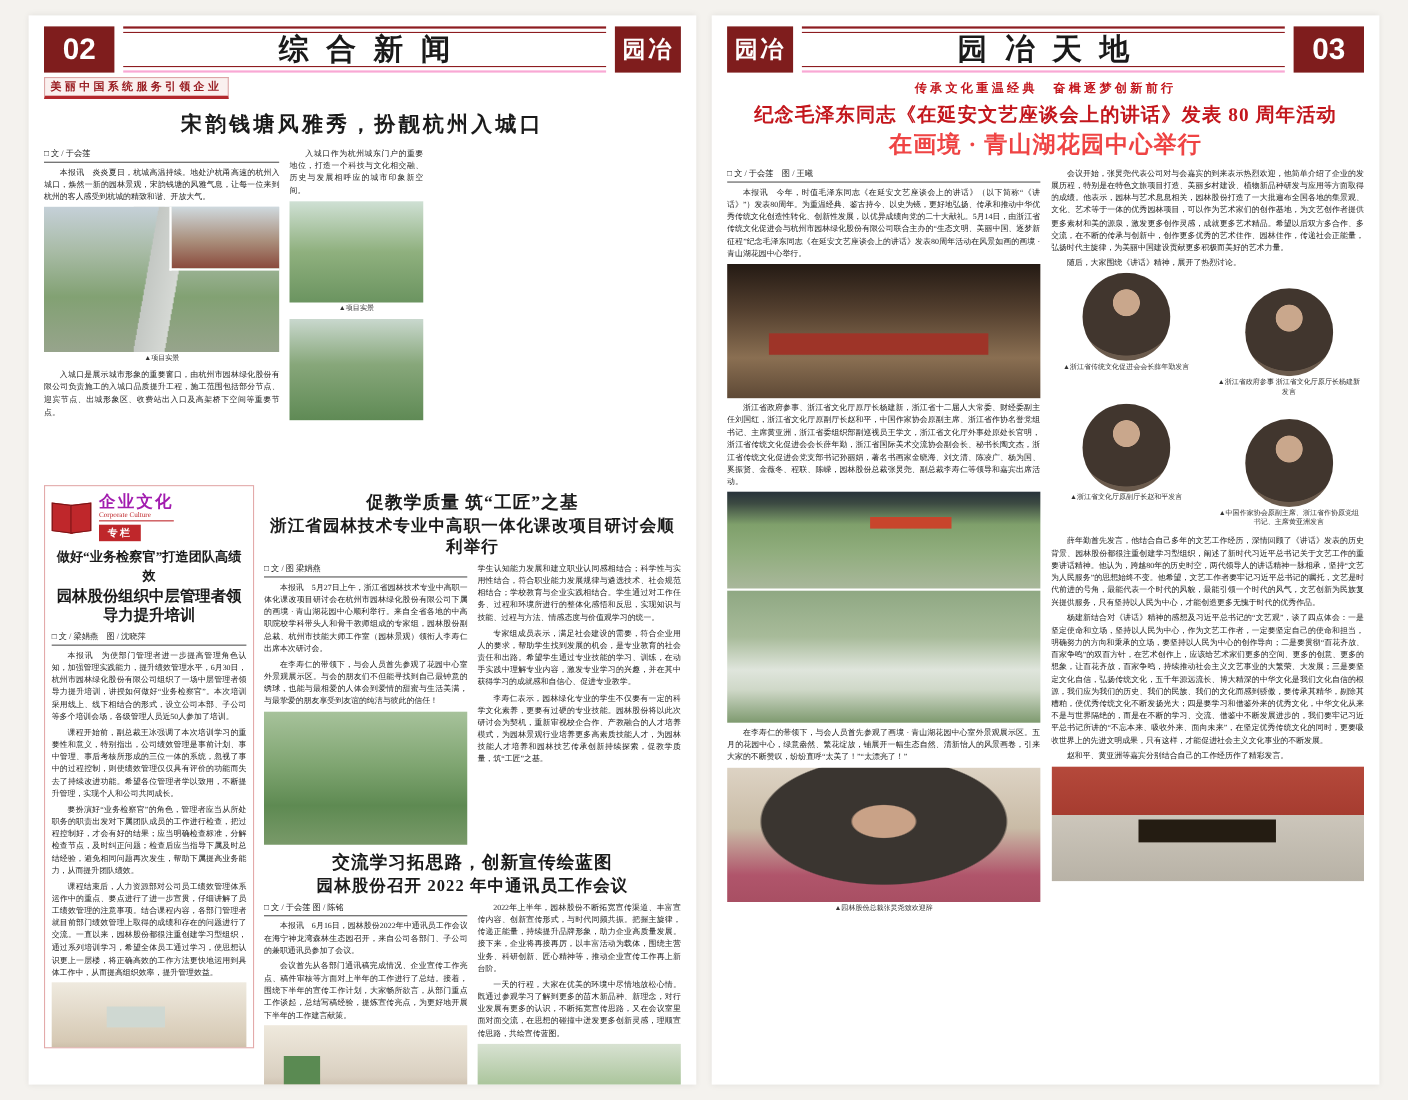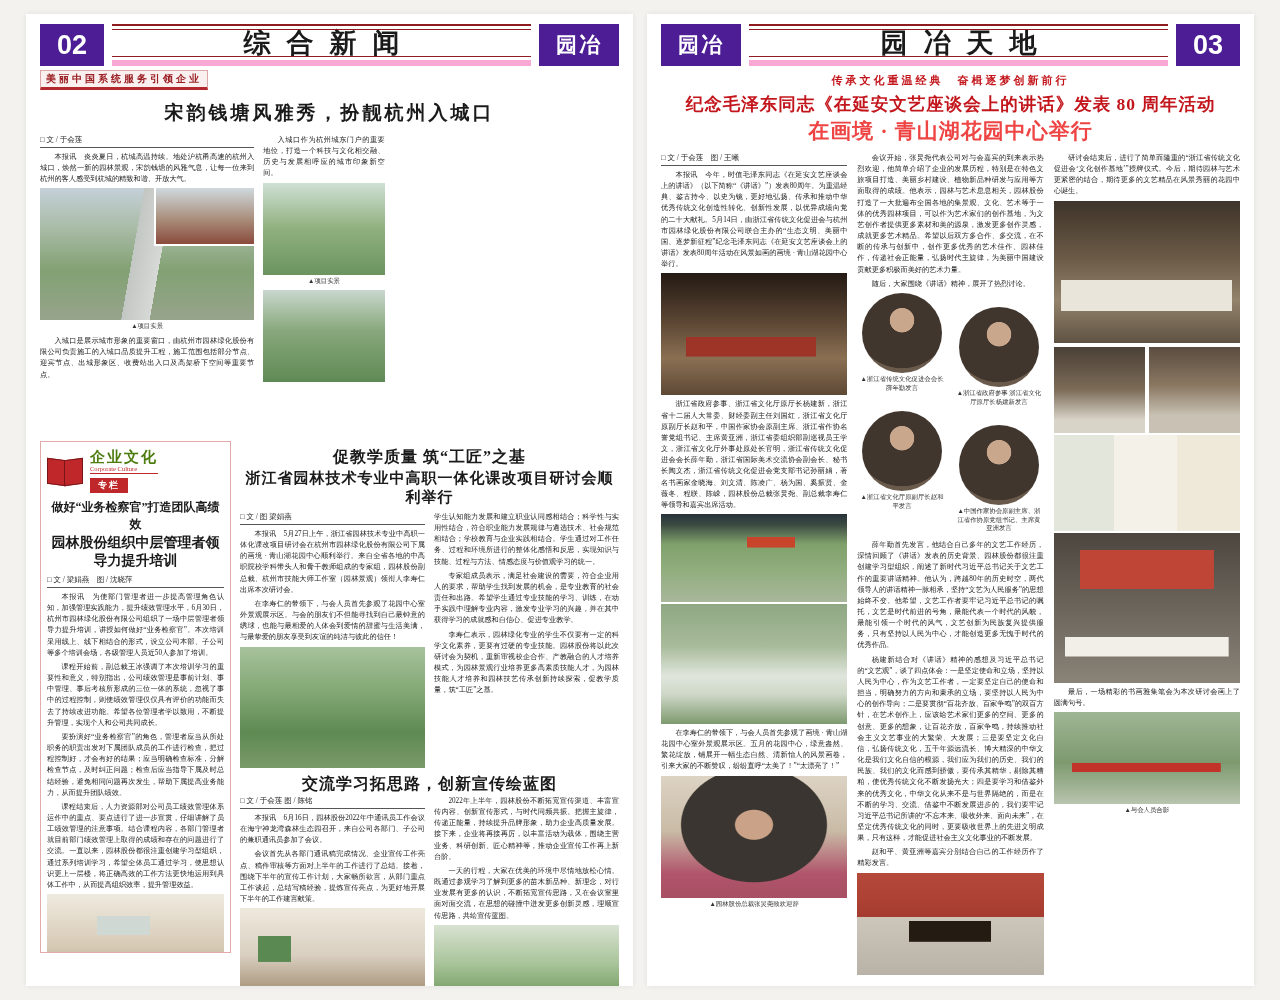--- a/index.html
+++ b/index.html
@@ -2,25 +2,25 @@
 <html><head>
 <meta charset="utf-8">
 <style>
   html,body{margin:0;padding:0;background:#e8e6e1;}
   .spread{width:1280px;height:1000px;box-sizing:border-box;display:flex;gap:14px;
     padding:14px 26px;background:#f4f2ee;font-family:"Liberation Serif",serif;color:#1a1a1a;}
   .page{background:#ffffff;flex:1;box-sizing:border-box;padding:10px 14px;overflow:hidden;
     box-shadow:0 0 6px rgba(0,0,0,.08);}
   
   .hdr{display:flex;gap:8px;align-items:stretch;height:42px;}
-  .redbox{background:#4c1d95;color:#fff;display:flex;align-items:center;justify-content:center;font-weight:700;}
+  .redbox{background:#7f1d1d;color:#fff;display:flex;align-items:center;justify-content:center;font-weight:700;}
   .pnum{width:64px;font-size:27px;font-family:"Liberation Sans",sans-serif;}
-  .mlogo{width:80px;font-size:21px;letter-spacing:2px;}
+  .mlogo{width:60px;font-size:21px;letter-spacing:2px;}
   .hmid{flex:1;position:relative;display:flex;align-items:center;justify-content:center;
-    border-top:2px solid #8d1c20;border-bottom:6px solid #f9a8d4;}
+    border-top:2px solid #8d1c20;border-bottom:2px solid #f9a8d4;}
   .hmid::before,.hmid::after{content:"";position:absolute;left:0;right:0;height:1px;background:#8d1c20;}
   .hmid::before{top:3px}.hmid::after{bottom:3px}
   .secttl{font-size:27px;font-weight:700;letter-spacing:16px;text-indent:16px;}
   .tagline{display:inline-block;margin:4px 0 2px;color:#9a1f24;font-weight:700;font-size:10px;
     letter-spacing:3px;padding:1px 5px;border:1px solid #dca6a6;border-bottom:3px solid #b3282d;background:#faf0ef;}
   
   .byline{font-size:7.5px;color:#222;border-bottom:1px solid #555;padding-bottom:2px;margin-bottom:4px;}
   .bp{font-size:7.2px;line-height:1.55;text-align:justify;text-indent:2em;margin:0 0 3px;}
   .cap{font-size:6.4px;color:#333;text-align:center;margin:2px 2px 5px;line-height:1.35;}
   .col{overflow:hidden;min-width:0;}
@@ -67,21 +67,21 @@
   .subtl{font-size:16px;font-weight:700;text-align:center;margin:6px 0 1px;letter-spacing:1px;}
   .subtl2{font-size:15px;font-weight:700;text-align:center;margin:1px 0 5px;letter-spacing:1px;}
   .twocol{display:flex;gap:9px;overflow:hidden;}
   .lower{display:flex;gap:9px;margin-top:6px;}
   .culture{flex:0 0 33%;border:1px solid #e3aaaa;padding:6px;box-sizing:border-box;height:512px;overflow:hidden;}
   .lmain{flex:1;min-width:0;}
   .cult-head{display:flex;align-items:center;gap:7px;margin:2px 0 6px;}
   .book{width:36px;height:26px;position:relative;flex:0 0 auto;}
   .book i{position:absolute;top:0;width:17px;height:24px;background:#bf272b;border:1px solid #7a1517;}
   .book i.l{left:0;transform:skewY(7deg);} .book i.r{right:0;transform:skewY(-7deg);}
-  .cult-cn{color:#4d7c0f;font-size:15px;font-weight:700;letter-spacing:2px;line-height:1;}
+  .cult-cn{color:#a21caf;font-size:15px;font-weight:700;letter-spacing:2px;line-height:1;}
   .cult-en{color:#bf272b;font-size:6.5px;border-bottom:1px solid #bf272b;padding-bottom:1px;}
   .cult-tag{display:inline-block;background:#bf272b;color:#fff;font-size:9px;font-weight:700;
     padding:1px 8px;margin-top:2px;letter-spacing:2px;}
   .cult-t1{font-size:12px;font-weight:700;text-align:center;margin:4px 0 1px;}
   .cult-t2{font-size:14px;font-weight:700;text-align:center;margin:0 0 5px;font-family:Liberation Serif, serif;}
   
   .kicker{color:#c3161c;font-weight:700;font-size:11px;text-align:center;letter-spacing:3px;margin-top:7px;}
   .rh1{color:#c3161c;font-weight:700;font-size:17.5px;text-align:center;margin:4px 0 1px;letter-spacing:1px;}
   .rh2{color:#ef4444;font-weight:700;font-size:21px;text-align:center;margin:1px 0 8px;letter-spacing:1px;}
   .rgrid{display:flex;gap:10px;height:822px;overflow:hidden;}
@@ -167,20 +167,21 @@
             <div class="col" style="flex:1">
               <p class="bp" style="text-indent:0">学生认知能力发展和建立职业认同感相结合；科学性与实用性结合，符合职业能力发展规律与遴选技术、社会规范相结合；学校教育与企业实践相结合。学生通过对工作任务、过程和环境所进行的整体化感悟和反思，实现知识与技能、过程与方法、情感态度与价值观学习的统一。</p>
               <p class="bp">专家组成员表示，满足社会建设的需要，符合企业用人的要求，帮助学生找到发展的机会，是专业教育的社会责任和出路。希望学生通过专业技能的学习、训练，在动手实践中理解专业内容，激发专业学习的兴趣，并在其中获得学习的成就感和自信心、促进专业教学。</p>
               <p class="bp">李寿仁表示，园林绿化专业的学生不仅要有一定的科学文化素养，更要有过硬的专业技能。园林股份将以此次研讨会为契机，重新审视校企合作、产教融合的人才培养模式，为园林景观行业培养更多高素质技能人才，为园林技能人才培养和园林技艺传承创新持续探索，促教学质量，筑“工匠”之基。</p>
             </div>
           </div>
         </article>
 
         <article>
           <h2 class="subtl">交流学习拓思路，创新宣传绘蓝图</h2>
+          <h2 class="subtl2">园林股份召开 2022 年中通讯员工作会议</h2>
           <div class="twocol" style="height:196px">
             <div class="col" style="flex:1">
               <div class="byline">□ 文 / 于会莲 图 / 陈铭</div>
               <p class="bp">本报讯　6月16日，园林股份2022年中通讯员工作会议在海宁神龙湾森林生态园召开，来自公司各部门、子公司的兼职通讯员参加了会议。</p>
               <p class="bp">会议首先从各部门通讯稿完成情况、企业宣传工作亮点、稿件审核等方面对上半年的工作进行了总结。接着，围绕下半年的宣传工作计划，大家畅所欲言，从部门重点工作谈起，总结写稿经验，提炼宣传亮点，为更好地开展下半年的工作建言献策。</p>
               <div class="ph meetroom"></div>
             </div>
             <div class="col" style="flex:1">
               <p class="bp">2022年上半年，园林股份不断拓宽宣传渠道、丰富宣传内容、创新宣传形式，与时代同频共振。把握主旋律，传递正能量，持续提升品牌形象，助力企业高质量发展。接下来，企业将再接再厉，以丰富活动为载体，围绕主营业务、科研创新、匠心精神等，推动企业宣传工作再上新台阶。</p>
               <p class="bp">一天的行程，大家在优美的环境中尽情地放松心情。既通过参观学习了解到更多的苗木新品种、新理念，对行业发展有更多的认识，不断拓宽宣传思路，又在会议室里面对面交流，在思想的碰撞中迸发更多创新灵感，理顺宣传思路，共绘宣传蓝图。</p>
@@ -240,28 +241,15 @@
             <div class="cap">▲中国作家协会原副主席、浙江省作协原党组书记、主席黄亚洲发言</div>
           </div>
         </div>
         <p class="bp">薛年勤首先发言，他结合自己多年的文艺工作经历，深情回顾了《讲话》发表的历史背景、园林股份都很注重创建学习型组织，阐述了新时代习近平总书记关于文艺工作的重要讲话精神。他认为，跨越80年的历史时空，两代领导人的讲话精神一脉相承，坚持“文艺为人民服务”的思想始终不变。他希望，文艺工作者要牢记习近平总书记的嘱托，文艺是时代前进的号角，最能代表一个时代的风貌，最能引领一个时代的风气，文艺创新为民族复兴提供服务，只有坚持以人民为中心，才能创造更多无愧于时代的优秀作品。</p>
         <p class="bp">杨建新结合对《讲话》精神的感想及习近平总书记的“文艺观”，谈了四点体会：一是坚定使命和立场，坚持以人民为中心，作为文艺工作者，一定要坚定自己的使命和担当，明确努力的方向和秉承的立场，要坚持以人民为中心的创作导向；二是要贯彻“百花齐放、百家争鸣”的双百方针，在艺术创作上，应该给艺术家们更多的空间、更多的创意、更多的想象，让百花齐放，百家争鸣，持续推动社会主义文艺事业的大繁荣、大发展；三是要坚定文化自信，弘扬传统文化，五千年源远流长、博大精深的中华文化是我们文化自信的根源，我们应为我们的历史、我们的民族、我们的文化而感到骄傲，要传承其精华，剔除其糟粕，使优秀传统文化不断发扬光大；四是要学习和借鉴外来的优秀文化，中华文化从来不是与世界隔绝的，而是在不断的学习、交流、借鉴中不断发展进步的，我们要牢记习近平总书记所讲的“不忘本来、吸收外来、面向未来”，在坚定优秀传统文化的同时，更要吸收世界上的先进文明成果，只有这样，才能促进社会主义文化事业的不断发展。</p>
         <p class="bp">赵和平、黄亚洲等嘉宾分别结合自己的工作经历作了精彩发言。</p>
         <div class="ph plaque"></div>
 
       </div>
 
-      <div class="col">
-        <p class="bp">研讨会结束后，进行了简单而隆重的“浙江省传统文化促进会‘文化创作基地’”授牌仪式。今后，期待园林与艺术更紧密的结合，期待更多的文艺精品在风景秀丽的花园中心诞生。</p>
-        <div class="ph callig"></div>
-        <div class="smallrow">
-          <div class="ph small1" style="flex:1"></div>
-          <div class="ph small2" style="flex:1"></div>
-        </div>
-        <div class="ph artworks"></div>
-        <div class="ph huixian"></div>
-        <p class="bp" style="margin-top:4px">最后，一场精彩的书画雅集笔会为本次研讨会画上了圆满句号。</p>
-        <div class="ph finalgrp"></div>
-        <div class="cap">▲与会人员合影</div>
-      </div>
     </div>
   </section>
 </div>
 
 </body></html>

